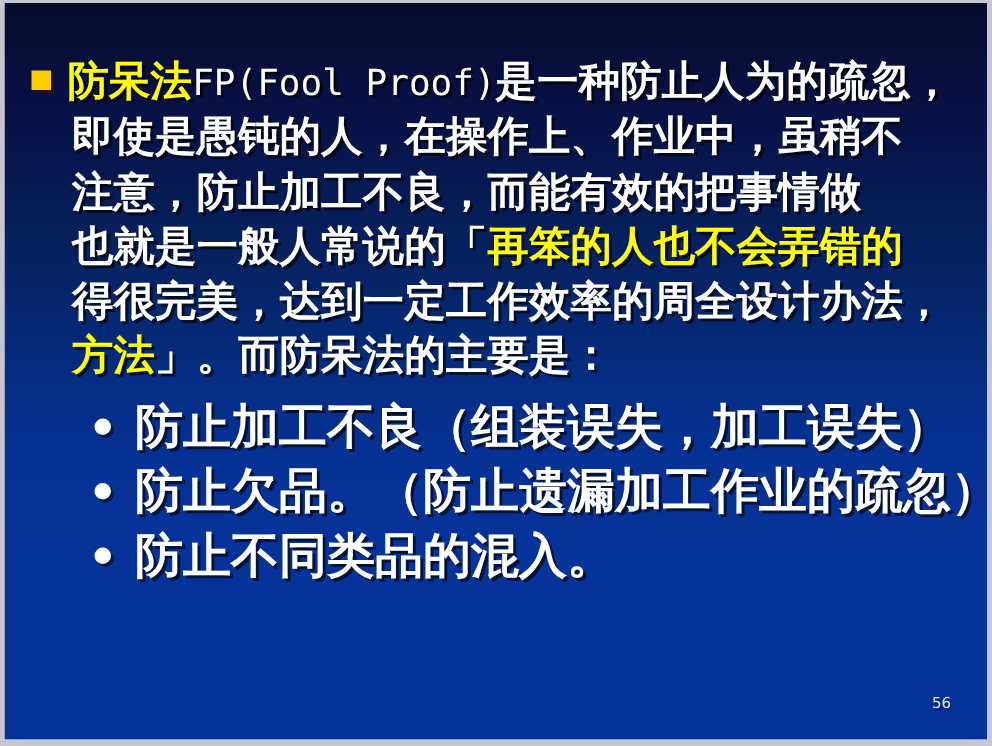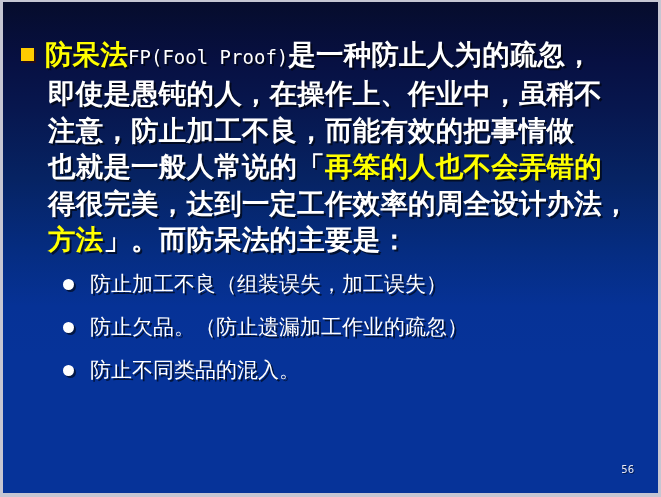--- a/index.html
+++ b/index.html
@@ -67,21 +67,21 @@
     vertical-align: 3px;
     margin-right: 11px;
     box-shadow: 2px 2px 0 rgba(60,10,0,0.65);
   }
 
   .hl-yellow {
     color: #ffff00;
   }
   .mono-en {
     font-family: "DejaVu Sans Mono", "Liberation Mono", monospace;
-    font-size: 19px;
+    font-size: 24px;
     font-weight: normal;
     letter-spacing: 0px;
   }
 
   
   .list-block {
     position: absolute;
     left: 60px;
     top: 262px;
     width: 590px;
@@ -96,24 +96,24 @@
     flex: 0 0 auto;
     width: 11px;
     height: 11px;
     border-radius: 50%;
     background: #ffffff;
     margin-top: 15px;
     margin-right: 16px;
     box-shadow: 2px 2px 0 rgba(0,0,0,0.55);
   }
   .list-text {
-    font-size: 21px;
+    font-size: 32px;
     line-height: 40px;
     color: #ffffff;
-    font-weight: normal;
+    font-weight: bold;
     white-space: pre;
     text-shadow: 2px 2px 0 rgba(0,0,0,0.62);
   }
 
   
   .page-num {
     position: absolute;
     right: 24px;
     bottom: 18px;
     font-family: "DejaVu Sans", "Liberation Sans", sans-serif;

